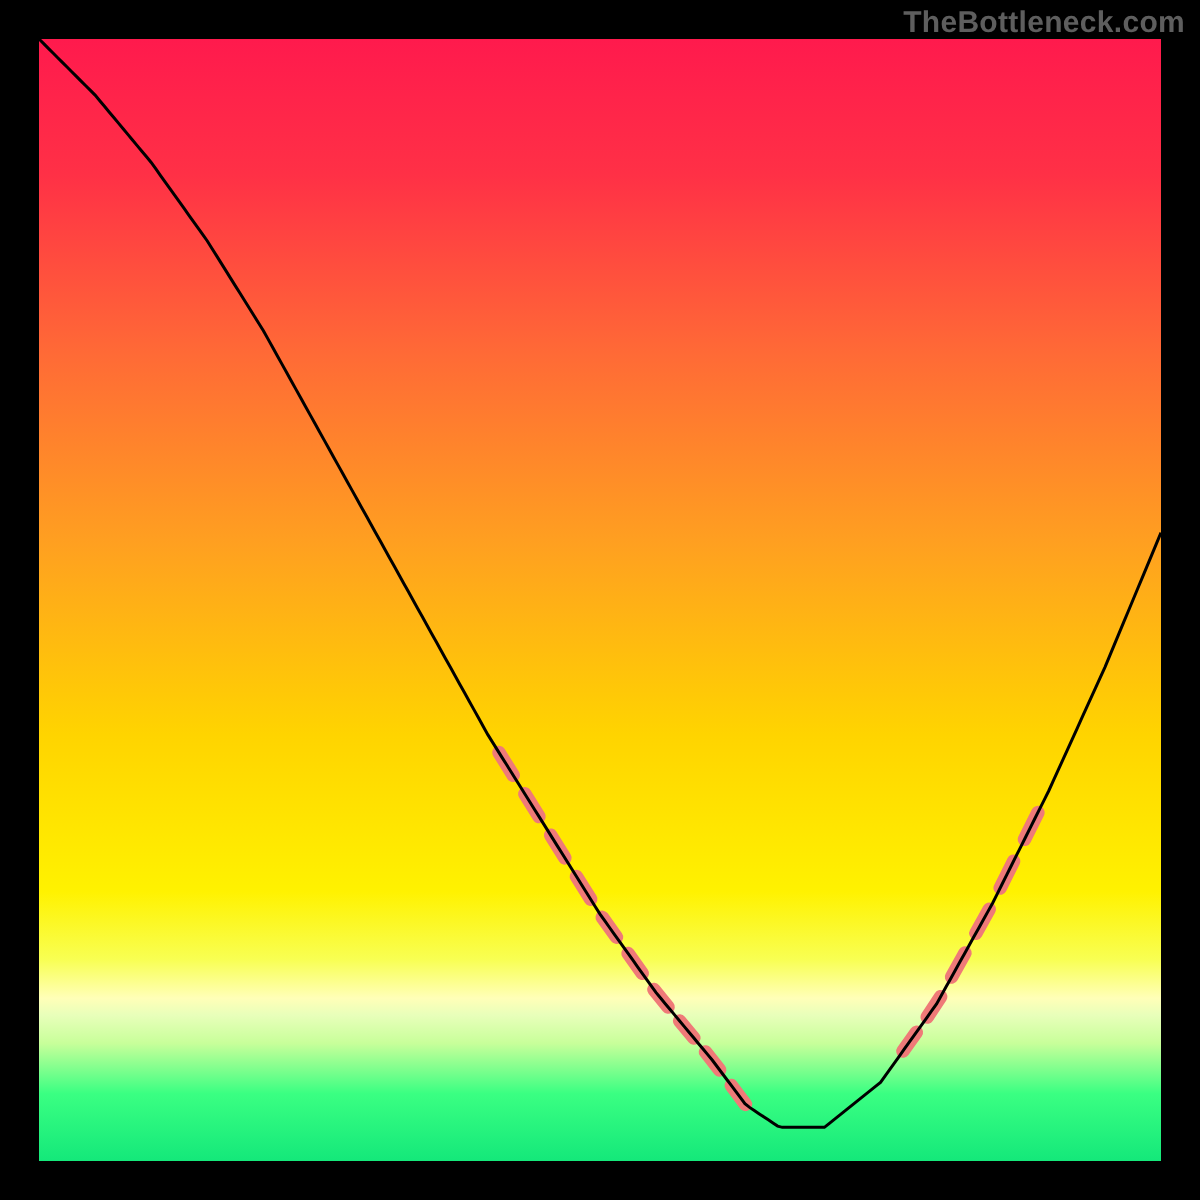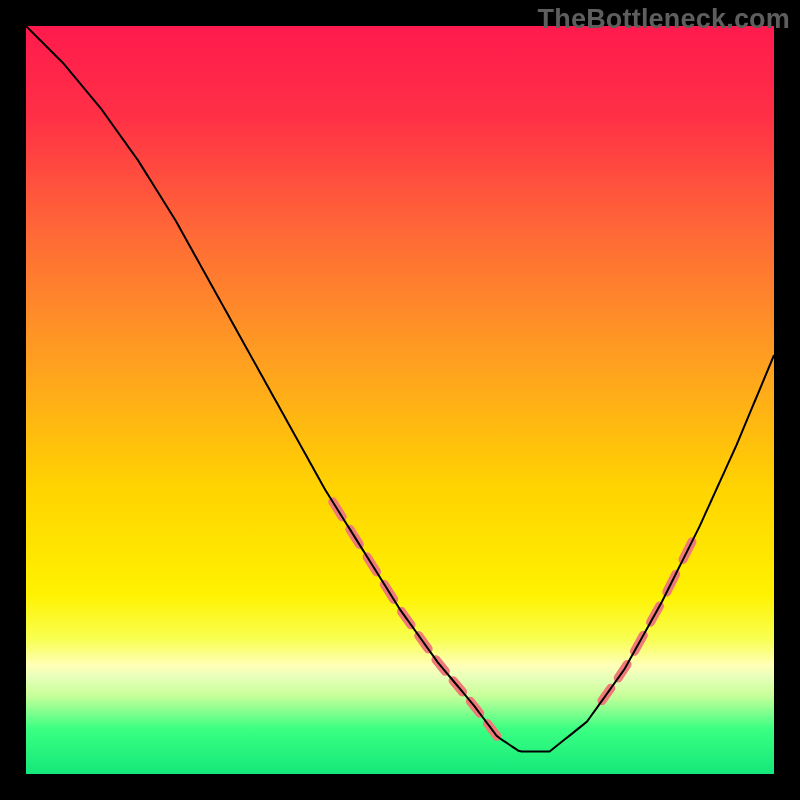--- a/index.html
+++ b/index.html
@@ -17,21 +17,21 @@
     left: 0;
     width: 800px;
     height: 800px;
     background: #000000;
   }
   .watermark {
     position: absolute;
     top: 4px;
     right: 10px;
     color: #5e5e5e;
-    font-size: 27px;
+    font-size: 20px;
     font-weight: 600;
     letter-spacing: 0.2px;
     z-index: 10;
     text-align: center;
   }
   .plot-area {
     position: absolute;
     left: 26px;
     top: 26px;
     width: 748px;

